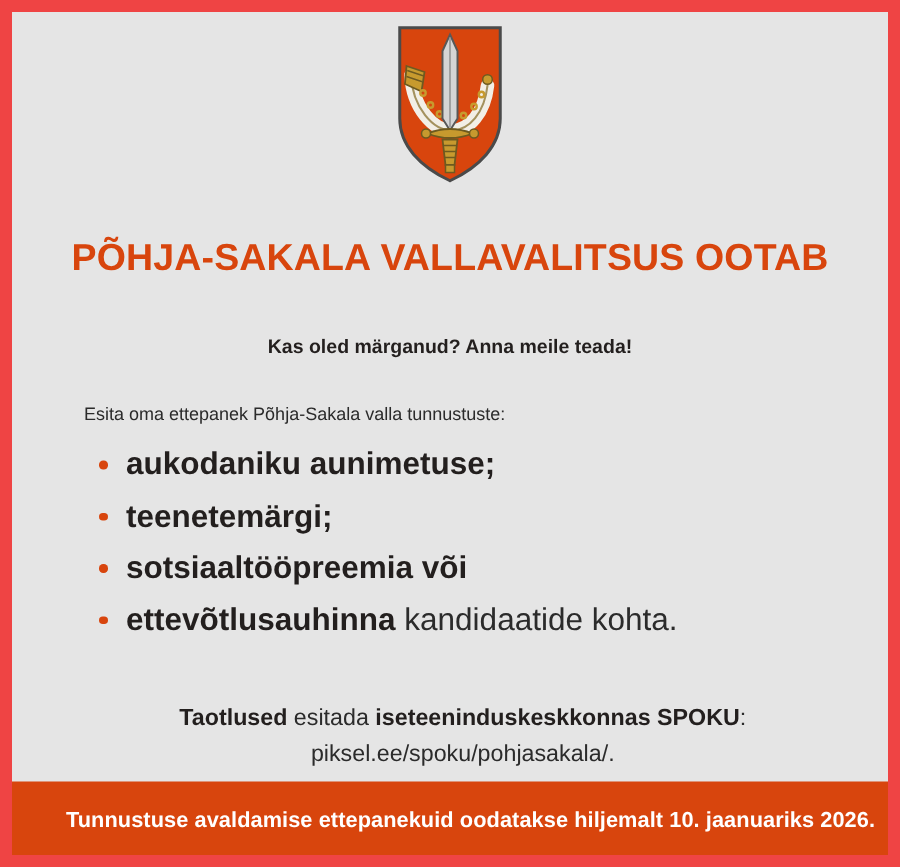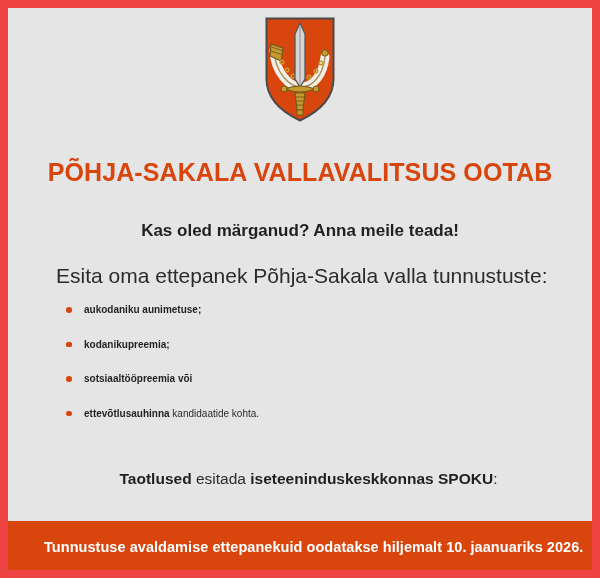--- a/index.html
+++ b/index.html
@@ -51,48 +51,48 @@
 
   
   .subtitle {
     position: absolute;
     left: 0;
     right: 0;
     top: 211px;
     text-align: center;
     color: #231f1e;
     font-weight: bold;
-    font-size: 17px;
+    font-size: 13px;
     line-height: 24px;
   }
 
   
   .body-block {
     position: absolute;
     left: 48px;
     top: 258px;
     width: 500px;
   }
   .intro {
     color: #2b2b2b;
-    font-size: 21px;
+    font-size: 12px;
     line-height: 20px;
     margin: 0 0 6px 0;
   }
   ul.awards {
     list-style: none;
     margin: 0;
     padding: 0;
   }
   ul.awards li {
     position: relative;
     padding-left: 28px;
     margin: 13px 0 3px 0;
     color: #231f1e;
-    font-size: 10px;
+    font-size: 21px;
     line-height: 21.5px;
     font-weight: bold;
   }
   ul.awards li .dot {
     position: absolute;
     left: 10px;
     top: 8px;
     width: 5.5px;
     height: 5.5px;
     border-radius: 50%;
@@ -191,35 +191,33 @@
 
   <div class="subtitle">Kas oled märganud? Anna meile teada!</div>
 
   <div class="body-block">
     <p class="intro">Esita oma ettepanek Põhja-Sakala valla tunnustuste:</p>
     <ul class="awards">
       <li>
         <span class="dot"></span><span>aukodaniku aunimetuse;</span><span class="tail"></span>
       </li>
       <li>
-        <span class="dot"></span><span class="tail"></span>
-      </li>
-      <li>
-        <span class="dot"></span><span>kodanikupreemia;</span><span class="tail"></span>
+        <span class="dot"></span><span>teenetemärgi;</span><span class="tail"></span>
       </li>
       <li>
         <span class="dot"></span><span>sotsiaaltööpreemia või</span><span class="tail"></span>
       </li>
       <li>
         <span class="dot"></span><span>ettevõtlusauhinna</span><span class="tail"> kandidaatide kohta.</span>
       </li>
     </ul>
   </div>
 
   <div class="apply">
     <span class="strong">Taotlused</span><span> esitada </span><span class="strong">iseteeninduskeskkonnas SPOKU</span><span>:</span>
+    <span class="url-line">piksel.ee/spoku/pohjasakala/.</span>
   </div>
 
   <div class="footer-band">
     <span class="footer-text">Tunnustuse avaldamise ettepanekuid oodatakse hiljemalt 10. jaanuariks 2026.</span>
   </div>
 
 </div>
 
 </body></html>

